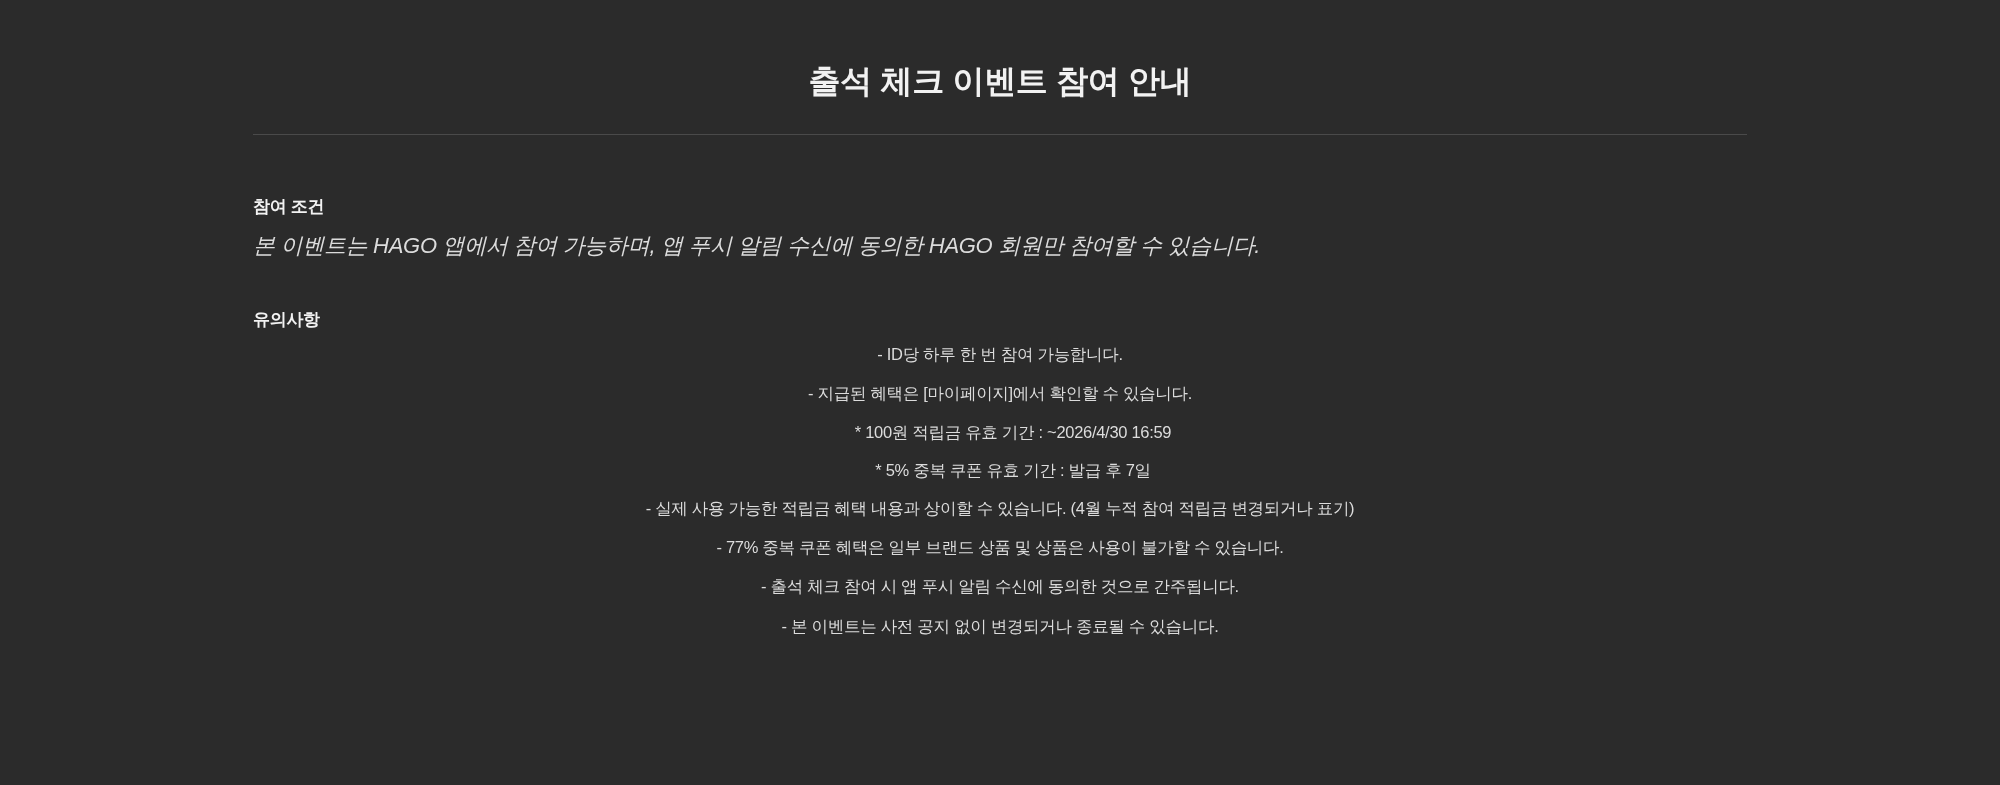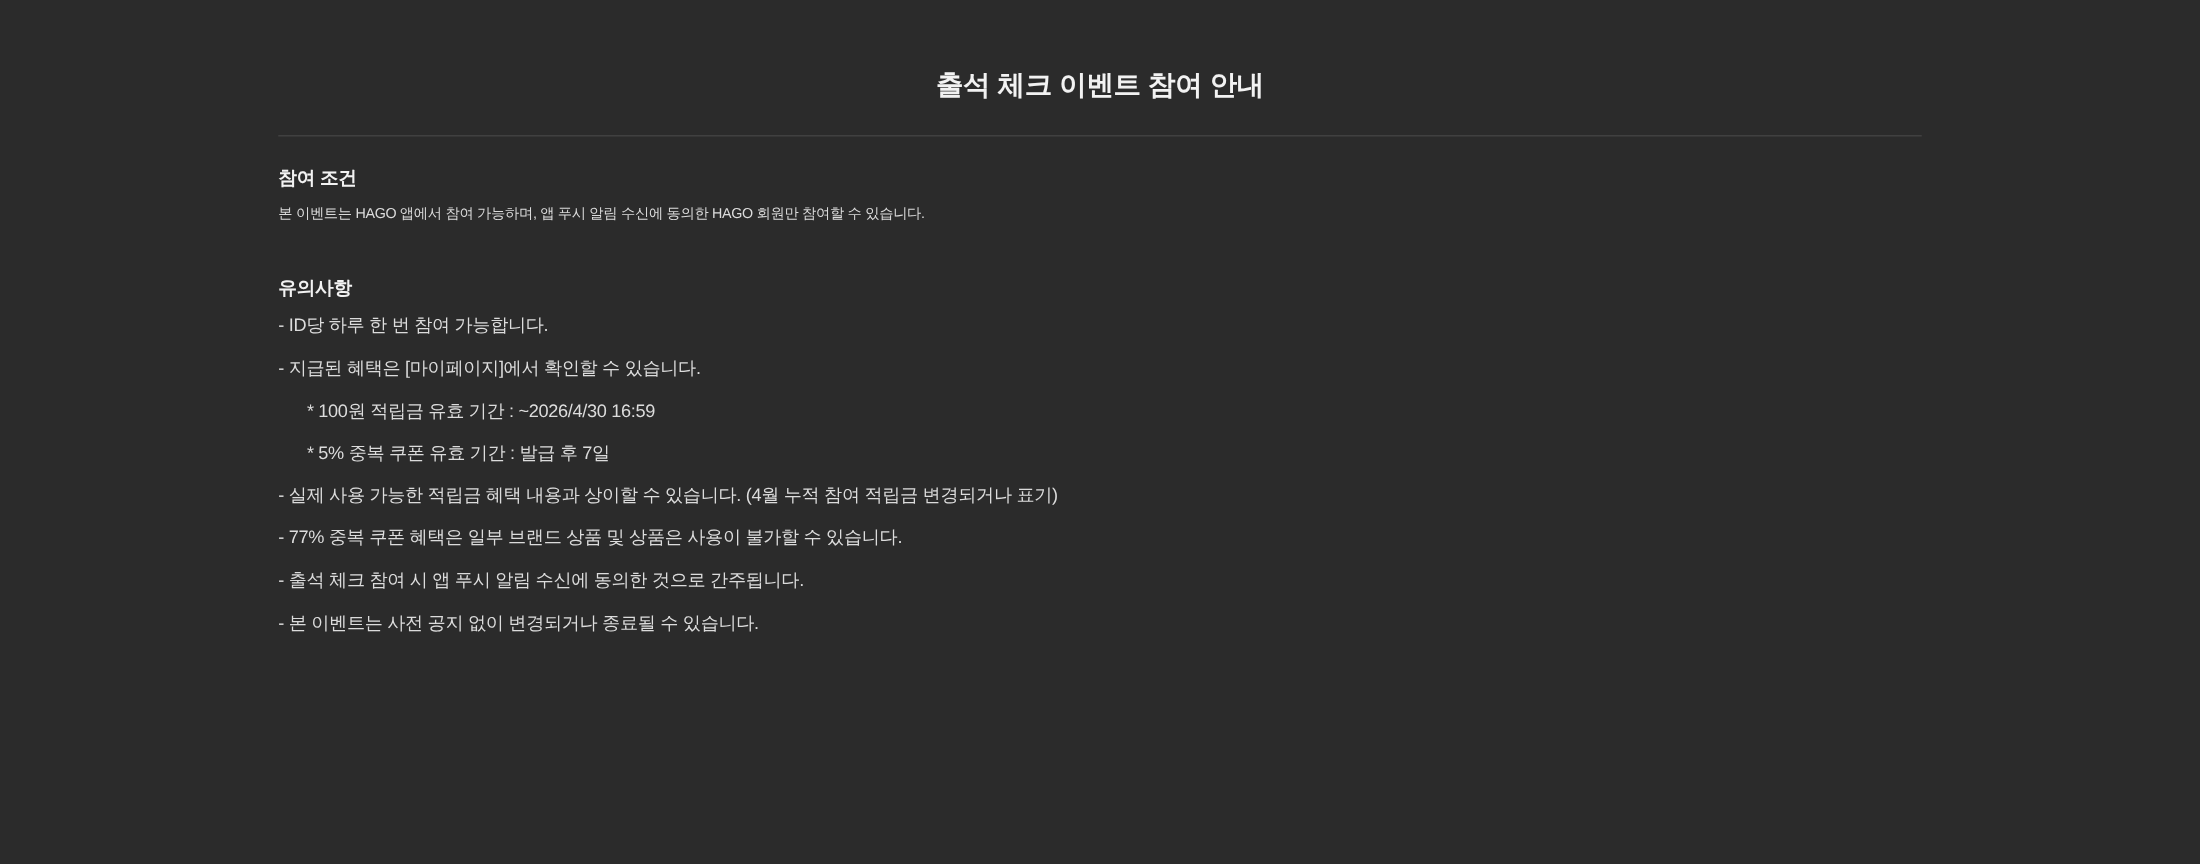--- a/index.html
+++ b/index.html
@@ -17,58 +17,60 @@
     -webkit-font-smoothing: antialiased;
   }
   .page {
     position: relative;
     width: 2000px;
     height: 785px;
     box-sizing: border-box;
   }
   .title {
     text-align: center;
-    font-size: 25px;
+    font-size: 32px;
     font-weight: bold;
     color: #f2f2f2;
     letter-spacing: -0.3px;
     padding-top: 60px;
   }
   .divider {
     margin: 30px 253px 0 253px;
     height: 1px;
     background: #4a4a4a;
   }
   .content {
     padding: 0 253px;
     box-sizing: border-box;
   }
   .section {
-    margin-top: 26px;
+    margin-top: 60px;
   }
   .section.second {
     margin-top: 46px;
   }
   .section-heading {
     font-size: 17px;
     font-weight: bold;
     color: #f2f2f2;
     letter-spacing: -0.3px;
     margin-bottom: 11px;
   }
   .section-body {
-    font-size: 13px;
+    font-size: 22px;
     color: #dcdcdc;
     letter-spacing: -0.3px;
     line-height: 1.5;
+    font-style: italic;
   }
   .list {
     list-style: none;
     margin: 0;
     padding: 0;
+    text-align: center;
   }
   .list-item {
     font-size: 16.5px;
     color: #dcdcdc;
     letter-spacing: -0.3px;
     line-height: 1.52;
     margin-bottom: 14px;
     white-space: nowrap;
   }
   .list-item.sub {

